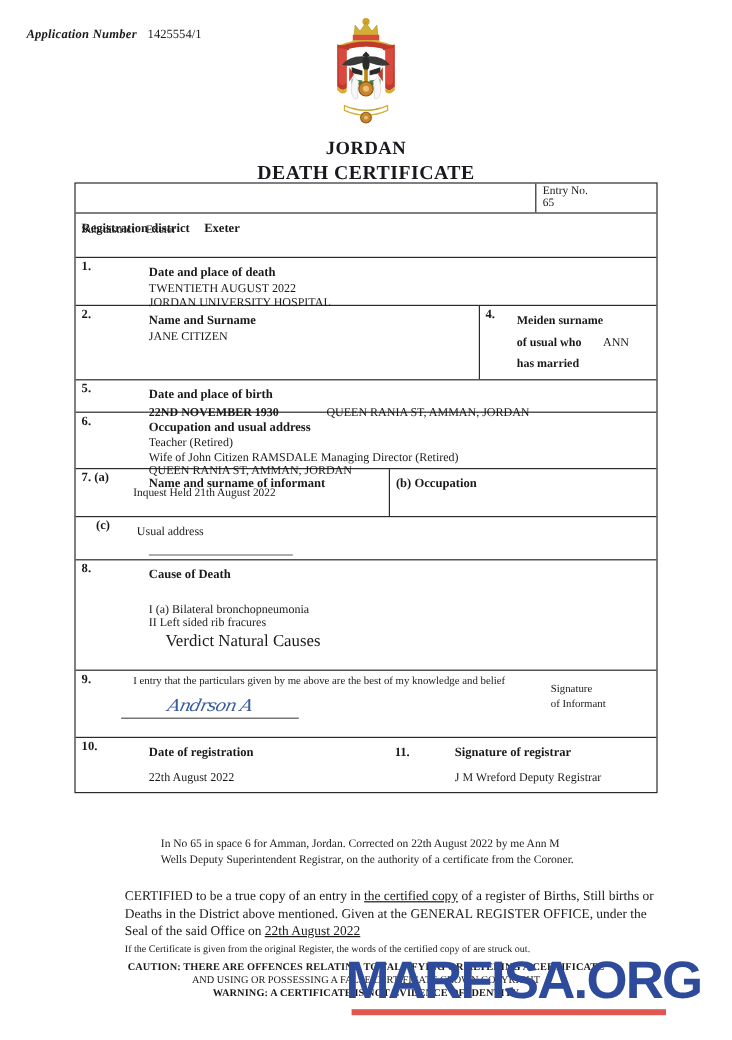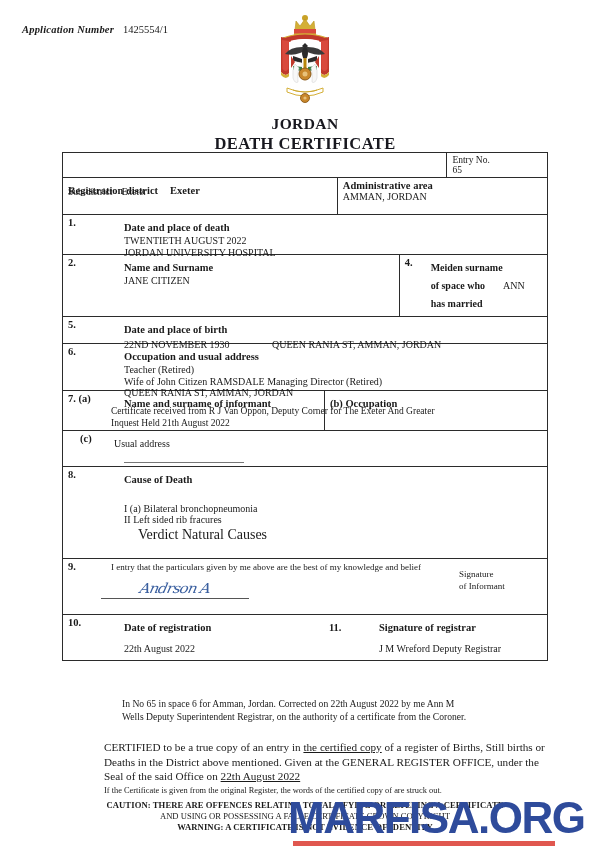--- a/index.html
+++ b/index.html
@@ -141,21 +141,21 @@
   .sr-val { font-size: 9.5px; }
   .maiden-line { font-weight: bold; font-size: 10px; line-height: 11.4px; }
   .maiden-ann {
     font-weight: normal;
     font-size: 10px;
     margin-left: 18px;
   }
 
   
   .row-5 { height: 27px; }
-  .birth-date { display: inline-block; width: 148px; font-size: 10px; }
+  .birth-date { display: inline-block; width: 148px; font-size: 10px; font-weight: bold; }
   .birth-place { font-size: 10px; }
 
   
   .row-6 { height: 47px; }
 
   
   .row-7a { height: 40px; position: relative; }
   .r7-left { width: 262px; }
   .r7-right { width: 224px; }
   .r7-body {
@@ -235,21 +235,21 @@
   .r11-num {
     display: inline-block;
     width: 50px;
     font-weight: bold;
     font-size: 10.5px;
   }
 
   
   .footer-note {
     position: absolute;
-    left: 122px;
+    left: 134px;
     top: 697px;
     width: 430px;
     font-size: 9.6px;
     line-height: 13px;
   }
   .certified {
     position: absolute;
     left: 104px;
     top: 740px;
     width: 452px;
@@ -374,44 +374,40 @@
 
     <div class="row row-reg">
       <div class="cell reg-left">
         <span class="hdr">Registration district</span>
         <span class="hdr" style="margin-left:8px">Exeter</span>
         <div class="subdistrict">
           <span>Sub-district</span>
           <span style="margin-left:7px">Exeter</span>
         </div>
       </div>
-      <div class="cell reg-right divider">
-        <div class="hdr">Administrative area</div>
-        <div class="val">AMMAN, JORDAN</div>
-      </div>
     </div>
 
     <div class="row row-1">
       <div class="cell" style="width:486px">
         <span class="num">1.</span><span class="hdr">Date and place of death</span>
         <div class="val indent lh">TWENTIETH AUGUST 2022</div>
         <div class="val indent lh">JORDAN UNIVERSITY HOSPITAL</div>
       </div>
     </div>
 
     <div class="row row-2">
       <div class="cell c2-left">
         <span class="num">2.</span><span class="hdr">Name and Surname</span>
         <div class="val indent lh">JANE CITIZEN</div>
       </div>
       <div class="cell c2-right divider">
         <div class="subrow">
           <span class="sr-num">4.</span><span class="sr-body">
             <span class="maiden-line">Meiden surname</span><br>
-            <span class="maiden-line">of space who</span><span class="maiden-ann">ANN</span><br>
+            <span class="maiden-line">of usual who</span><span class="maiden-ann">ANN</span><br>
             <span class="maiden-line">has married</span>
           </span>
         </div>
       </div>
     </div>
 
     <div class="row row-5">
       <div class="cell" style="width:486px">
         <span class="num">5.</span><span class="hdr">Date and place of birth</span>
         <div class="indent lh">
@@ -430,21 +426,20 @@
     </div>
 
     <div class="row row-7a">
       <div class="cell r7-left">
         <span class="num">7. (a)</span><span class="hdr">Name and surname of informant</span>
       </div>
       <div class="cell r7-right divider">
         <span class="hdr">(b) Occupation</span>
       </div>
       <div class="r7-body">
-        <div>Certificate received from R J Van Oppon, Deputy Corner for The Exeter And Greater</div>
         <div>Inquest Held 21th August 2022</div>
       </div>
     </div>
 
     <div class="row row-7c">
       <div class="cell" style="width:486px">
         <span class="num narrow" style="margin-left:12px">(c)</span><span class="val">Usual address</span>
         <span class="addr-line"></span>
       </div>
     </div>

